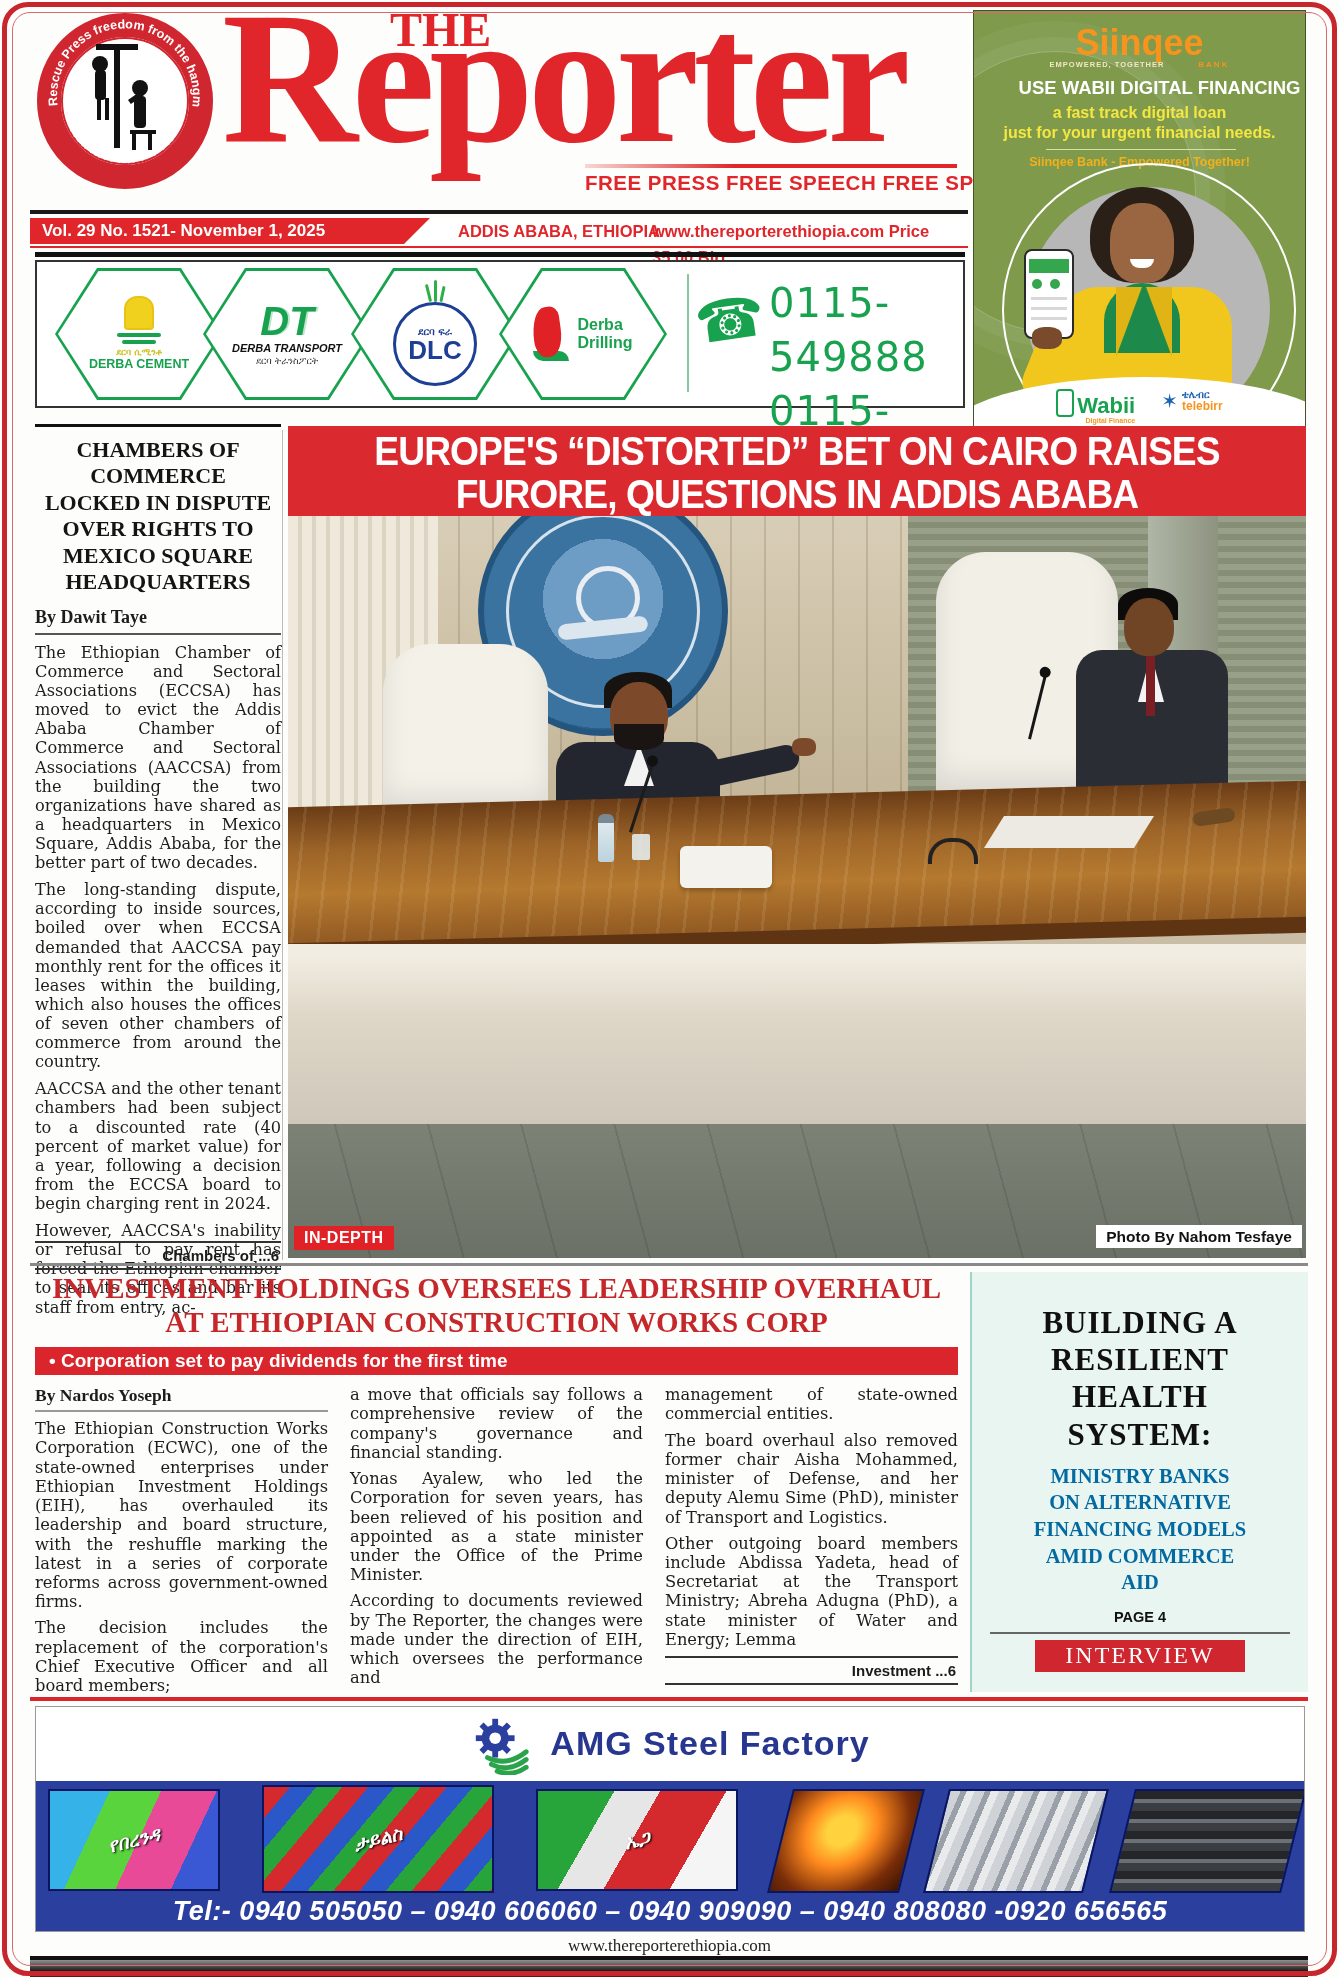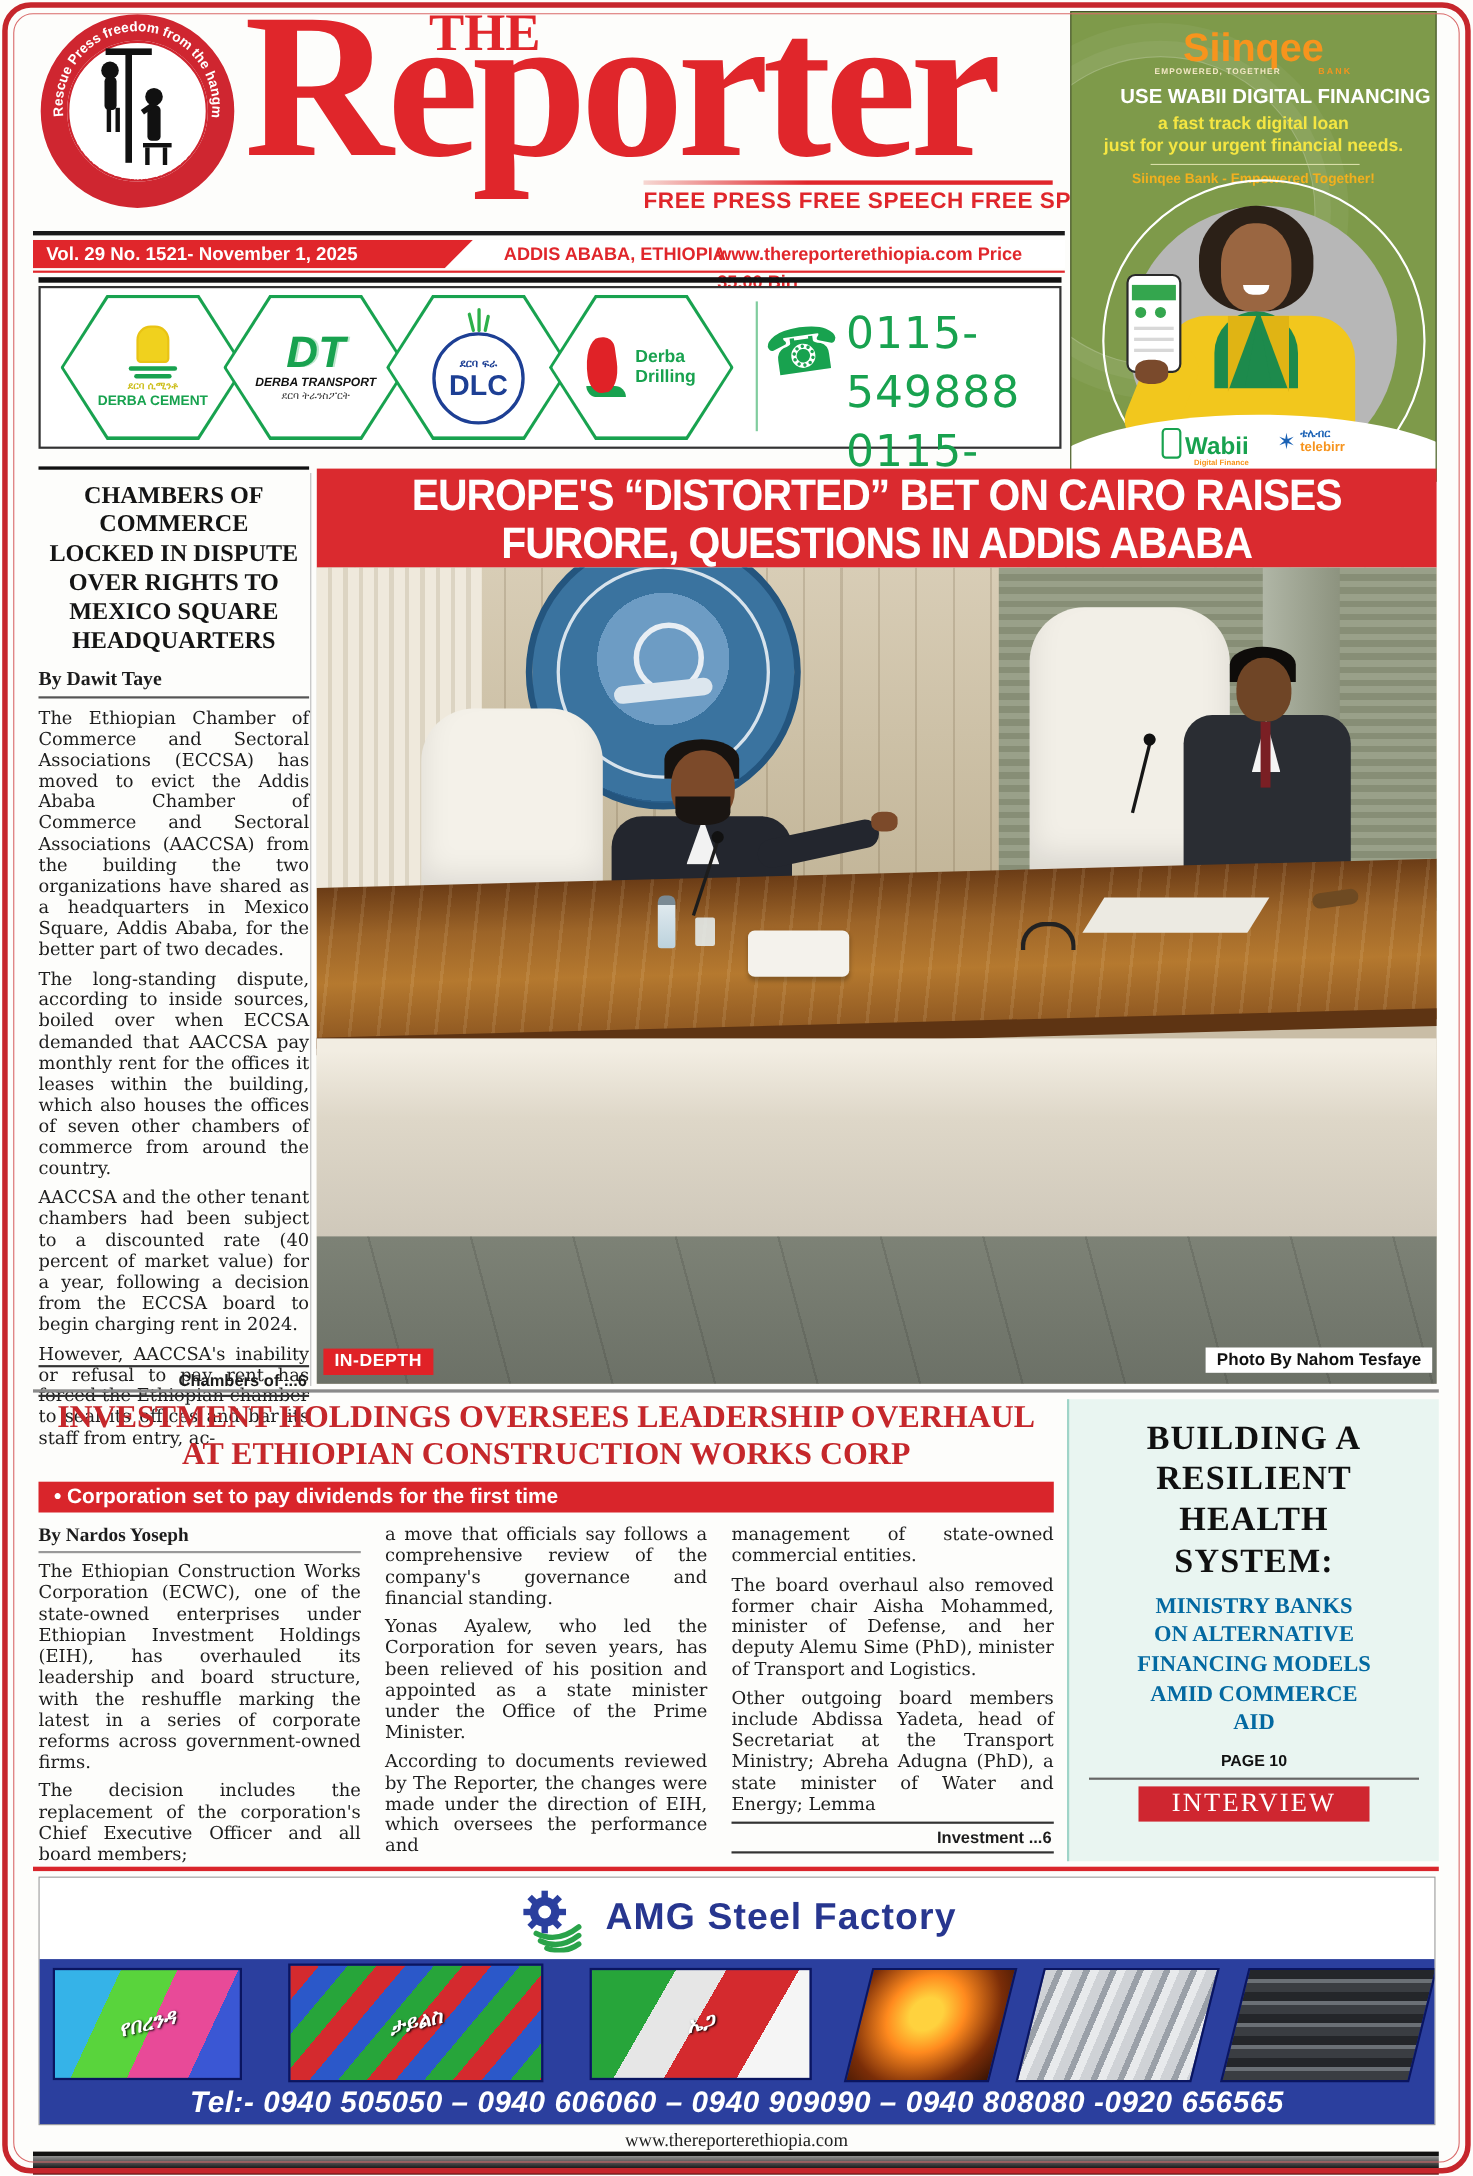--- a/index.html
+++ b/index.html
@@ -200,21 +200,21 @@
   .inv-cols{display:flex;gap:22px;margin-top:10px;}
   .inv-col{flex:1;}
   .inv-byline{font:bold 17.5px/1.2 "Liberation Serif",serif;border-bottom:2px solid #999;
      padding-bottom:4px;margin-bottom:6px;}
   .ip{font:16.3px/1.18 "DejaVu Serif",serif;text-align:justify;margin:7px 0;color:#1d1d1d;}
   .inv-cont{margin-top:6px;border-top:2px solid #333;border-bottom:2px solid #333;text-align:right;
      font:bold 15px/1 "Liberation Sans",sans-serif;padding:5px 2px;}
 
   
   .promo{position:absolute;left:970px;top:1272px;width:338px;height:420px;background:#e9f5f1;
-     border-left:2px solid #9fd4c8;box-sizing:border-box;padding-top:16px;}
+     border-left:2px solid #9fd4c8;box-sizing:border-box;padding-top:32px;}
   .promo .t span{display:block;text-align:center;font:bold 31px/1.2 "Liberation Serif",serif;
      color:#101010;letter-spacing:1px;}
   .promo .s{margin-top:10px;}
   .promo .s span{display:block;text-align:center;font:bold 20.5px/1.3 "Liberation Serif",serif;color:#0369a1;}
   .promo-page{margin-top:14px;text-align:center;font:bold 14.5px/1 "Liberation Sans",sans-serif;color:#111;}
   .promo-rule{width:300px;height:2px;background:#666;margin:8px auto 0;}
   .promo-section{display:block;width:210px;margin:6px auto 0;background:#cf2630;color:#fff;text-align:center;
      font:400 24px/1.3 "Liberation Serif",serif;letter-spacing:2px;}
 
   
@@ -494,21 +494,21 @@
       <span>HEALTH</span>
       <span>SYSTEM:</span>
     </div>
     <div class="s">
       <span>MINISTRY BANKS</span>
       <span>ON ALTERNATIVE</span>
       <span>FINANCING MODELS</span>
       <span>AMID COMMERCE</span>
       <span>AID</span>
     </div>
-    <div class="promo-page">PAGE 10</div>
+    <div class="promo-page">PAGE 4</div>
     <div class="promo-rule"></div>
     <span class="promo-section">INTERVIEW</span>
   </div>
 
   <div class="red-sep"></div>
   <div class="amg">
     <div class="amg-top">
       <svg width="62" height="62" viewBox="0 0 64 64">
         <g fill="#2b3f9e">
           <circle cx="26" cy="26" r="14"></circle>

